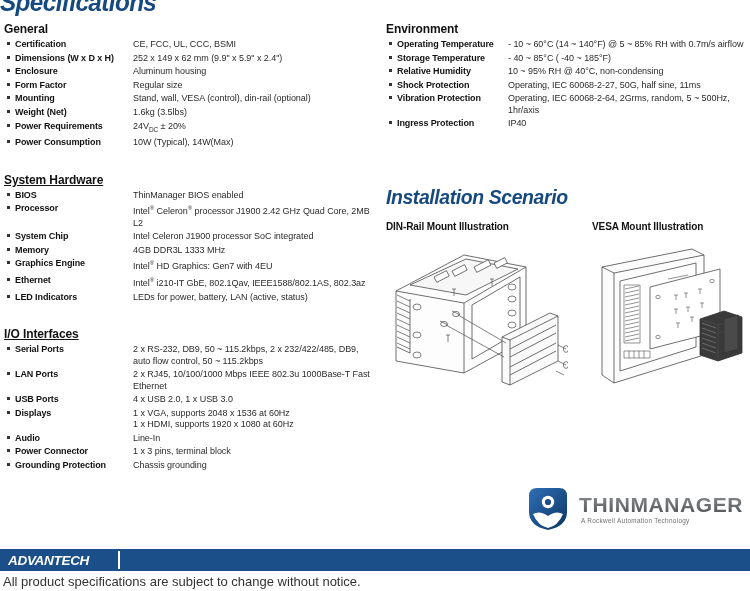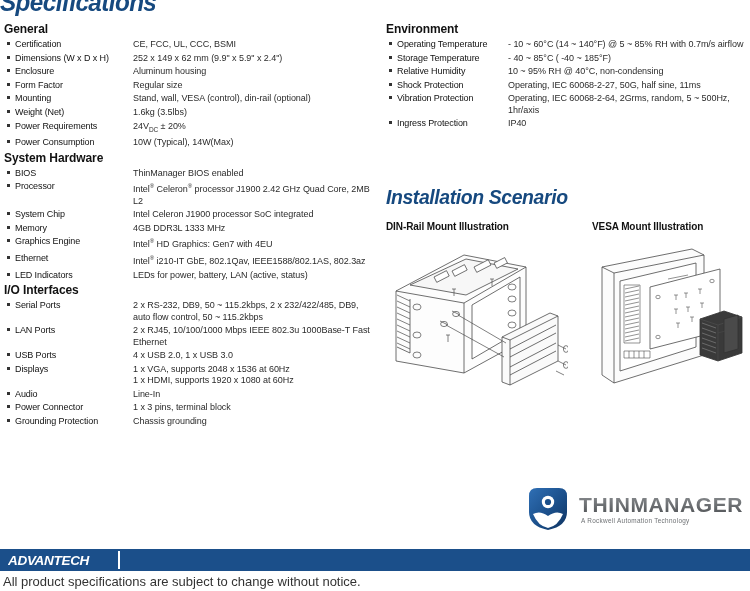--- a/index.html
+++ b/index.html
@@ -54,35 +54,35 @@
     width: 362px;
   }
 
   .sec-head {
     font-size: 12px;
     font-weight: bold;
     color: #121212;
     margin: 0 0 3px 0;
     letter-spacing: -0.1px;
   }
-  .sec-head.spaced { margin-top: 0; }
+  .sec-head.spaced { margin-top: 22px; text-decoration: underline; }
 
   .spec-table {
     width: 100%;
     border-collapse: collapse;
     font-size: 9px;
     line-height: 11.4px;
   }
   .spec-table td {
     vertical-align: top;
     padding: 0 0 2.2px 0;
   }
   td.k {
     width: 129px;
-    font-weight: normal;
+    font-weight: bold;
     color: #111111;
     white-space: nowrap;
     letter-spacing: -0.1px;
   }
   .col-right td.k { width: 122px; }
   td.v {
     color: #2b2b2b;
     letter-spacing: -0.05px;
   }
   .bullet {

